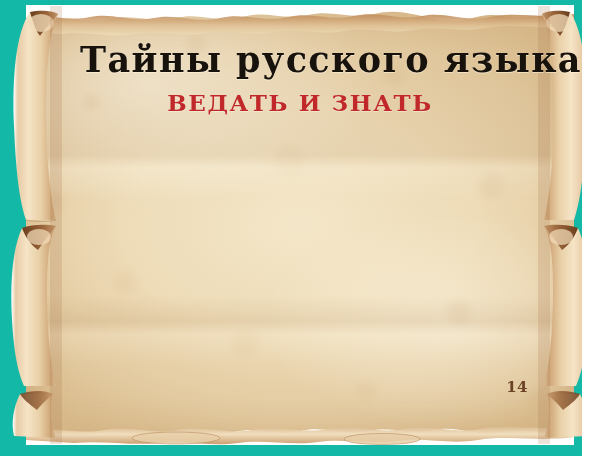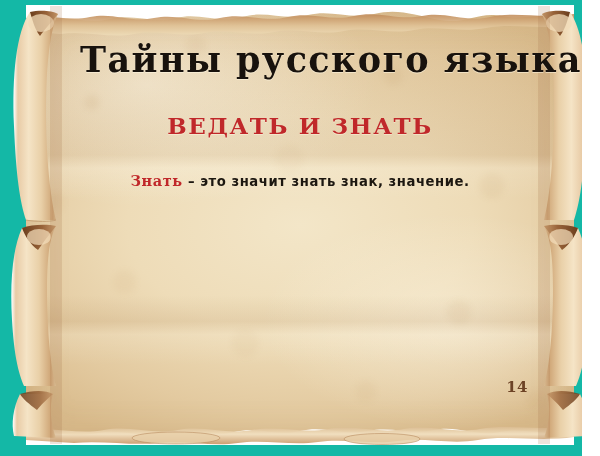--- a/index.html
+++ b/index.html
@@ -104,21 +104,21 @@
     font-size: 35px;
     font-weight: 700;
     color: #18120d;
     letter-spacing: 1.4px;
     line-height: 1.05;
     white-space: nowrap;
     text-shadow: 0 1px 0 rgba(255,248,228,0.55);
   }
 
   .subtitle {
-    margin-top: 33px;
+    margin-top: 10px;
     font-family: "DejaVu Serif", serif;
     font-size: 23px;
     font-weight: 700;
     color: #c0282a;
     letter-spacing: 1.6px;
     text-transform: uppercase;
     text-shadow: 0 1px 0 rgba(255,248,228,0.45);
   }
 
   .para {
@@ -277,23 +277,20 @@
         <rect x="0" y="0" width="12" height="438" fill="#a5754a" opacity="0.20"></rect>
       </svg>
     </div>
 
     <div class="content">
 
       <div class="title">Тайны русского языка</div>
 
       <div class="subtitle">ВЕДАТЬ И ЗНАТЬ</div>
 
-      <div class="para para-znat">
-        <span class="kw">Знать</span><span> – </span><span>это значит знать знак, значение.</span>
-      </div>
 
 
     </div>
 
     <div class="page-number">14</div>
 
   </div>
 </div>
 
 </body></html>

